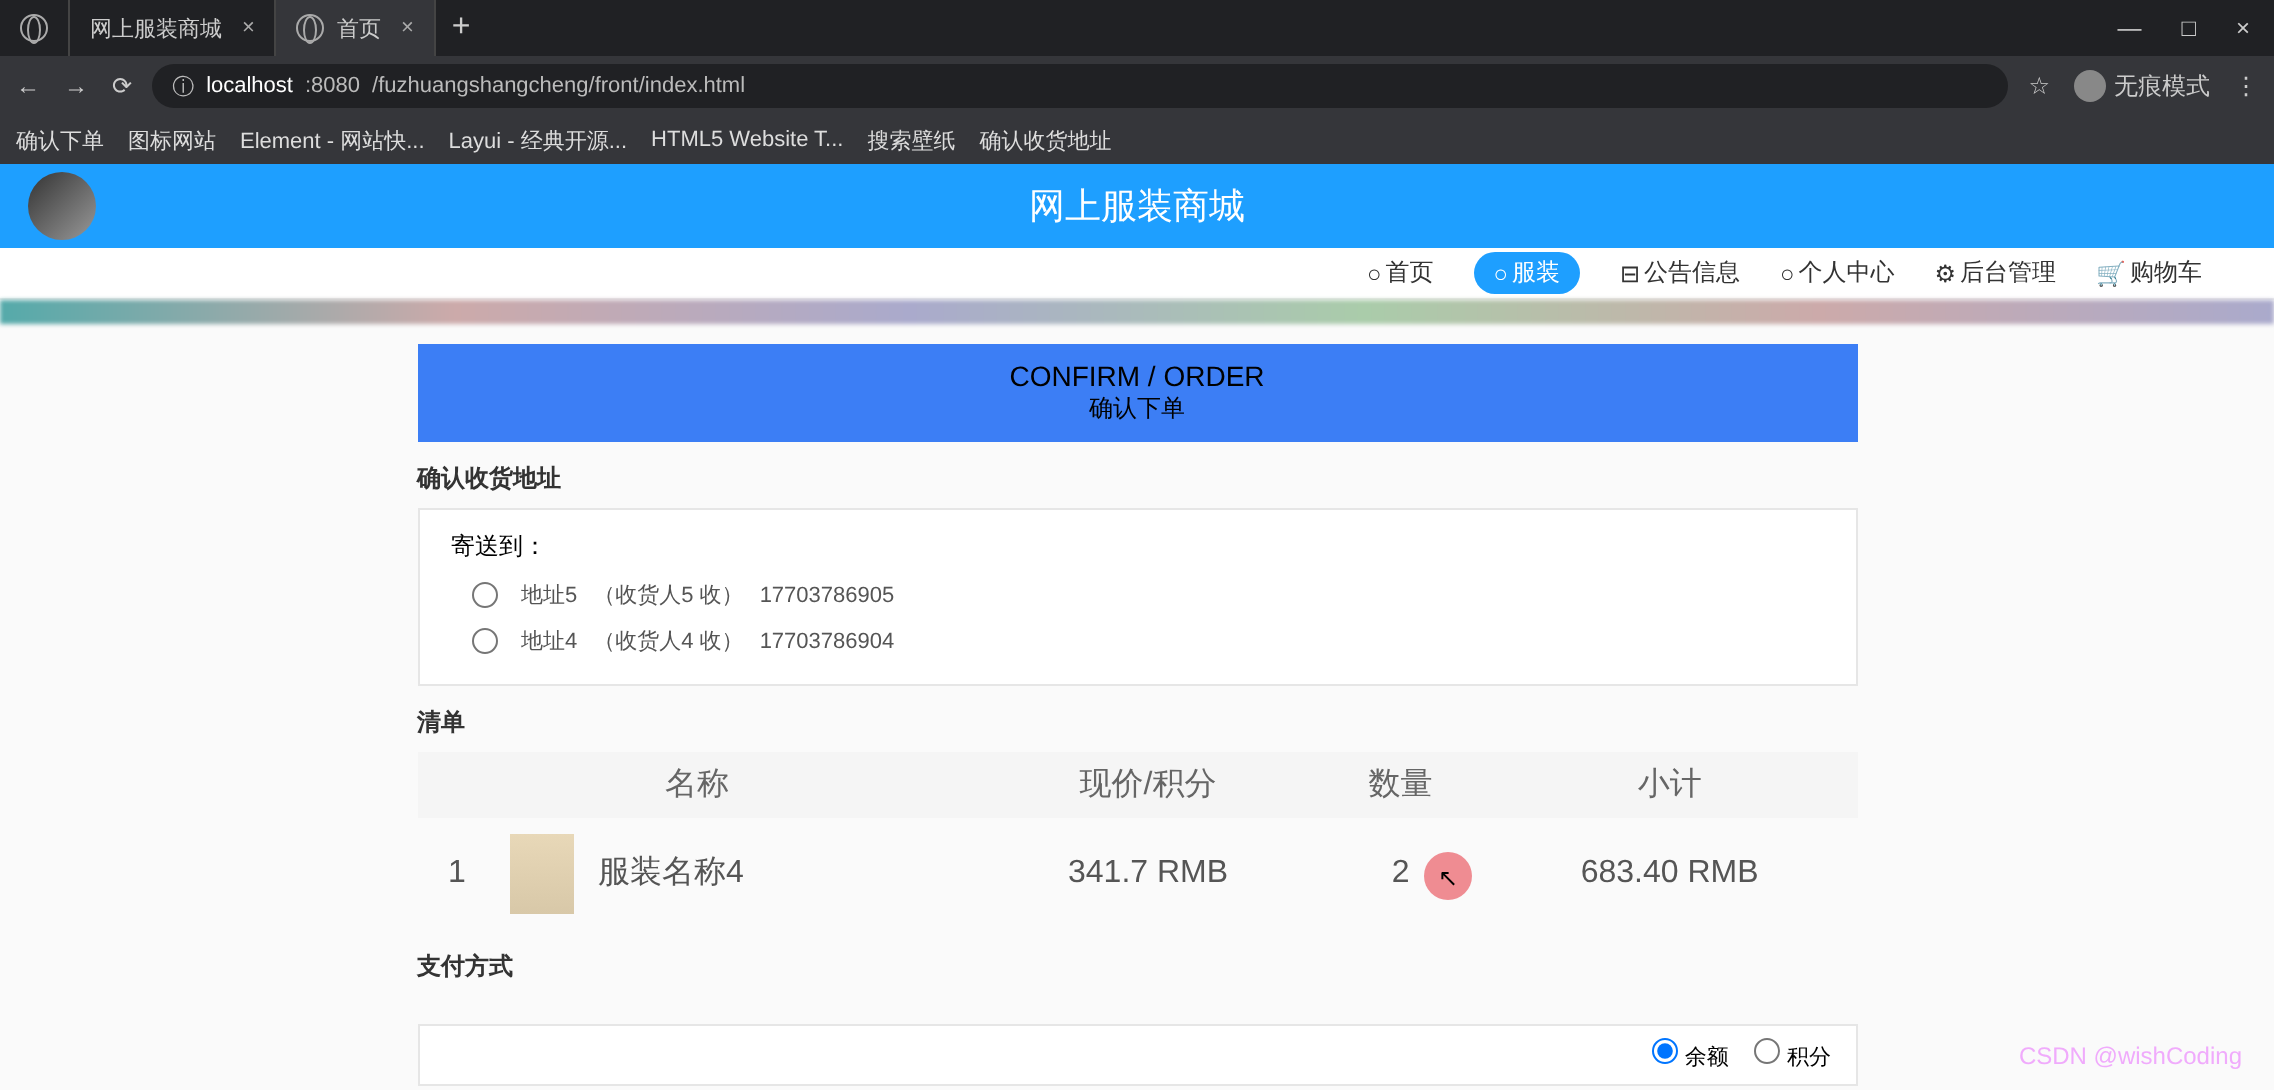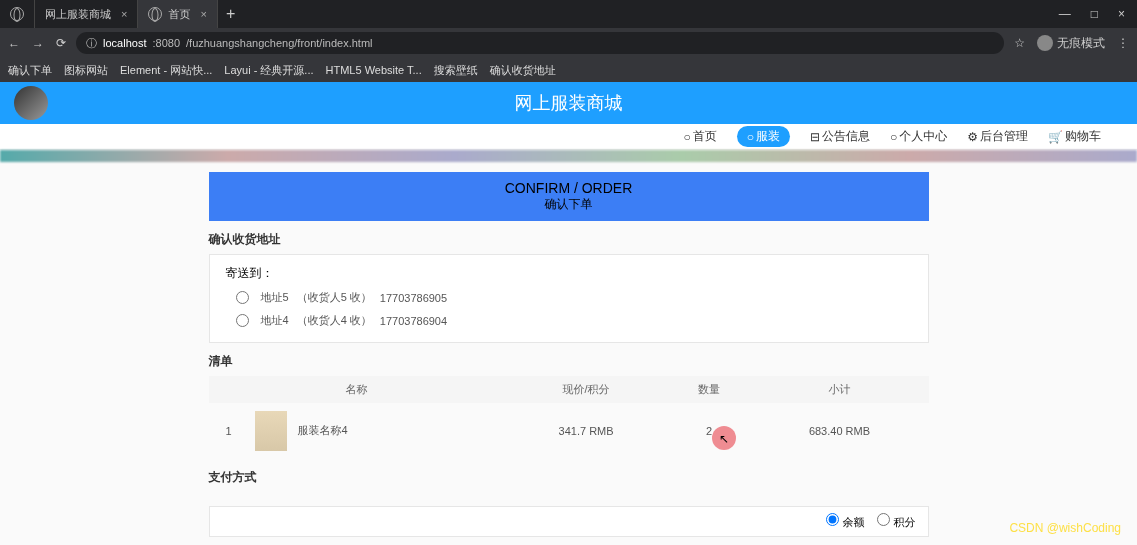--- a/index.html
+++ b/index.html
@@ -41,32 +41,32 @@
     .order-header { background: #3c7ef5; color: #000000; text-align: center; padding: 8px 0; }
     .order-header .en { font-size: 14px; }
     .order-header .cn { font-size: 12px; }
     
     .section-title { font-size: 12px; font-weight: bold; color: #333; margin: 10px 0 6px; }
     .box { border: 1px solid #e6e6e6; background: #fff; padding: 10px 16px; }
     .addr-label { font-size: 12px; margin-bottom: 4px; }
     .addr-option { display: flex; align-items: center; gap: 8px; padding: 4px 0 4px 10px; font-size: 11px; color: #555; }
     .addr-option input { margin-right: 4px; }
     
-    .order-table { width: 100%; border-collapse: collapse; font-size: 11px; }
+    .order-table { width: 100%; border-collapse: collapse; font-size: 16px; }
     .order-table th { background: #f5f5f5; padding: 6px; font-weight: normal; color: #666; }
     .order-table td { padding: 8px 6px; text-align: center; color: #555; }
     .prod-img { width: 32px; height: 40px; background: linear-gradient(#e8d8b8,#d8c8a8); display: inline-block; vertical-align: middle; margin-right: 8px; }
     
     .pay-row { text-align: right; padding: 6px 12px; font-size: 11px; background:#fff; border:1px solid #e6e6e6;margin-top:20px; }
     .pay-row label { margin-left: 10px; }
     
     .click-dot { position: absolute; width: 24px; height: 24px; border-radius: 50%; background: rgba(232,66,77,0.6); left: 712px; top: 426px; }
     .cursor-ptr { position: absolute; left: 719px; top: 432px; font-size: 12px; color: #000; }
     
-    .watermark { position: fixed; right: 16px; bottom: 10px; color: #fde047; font-size: 12px; }
+    .watermark { position: fixed; right: 16px; bottom: 10px; color: #f0abfc; font-size: 12px; }
   </style>
 </head>
 <body>
 
 <div class="browser-chrome">
   <div class="tab-bar">
     <div class="tab">
       <span class="tab-icon globe-icon"></span>
     </div>
     <div class="tab">

